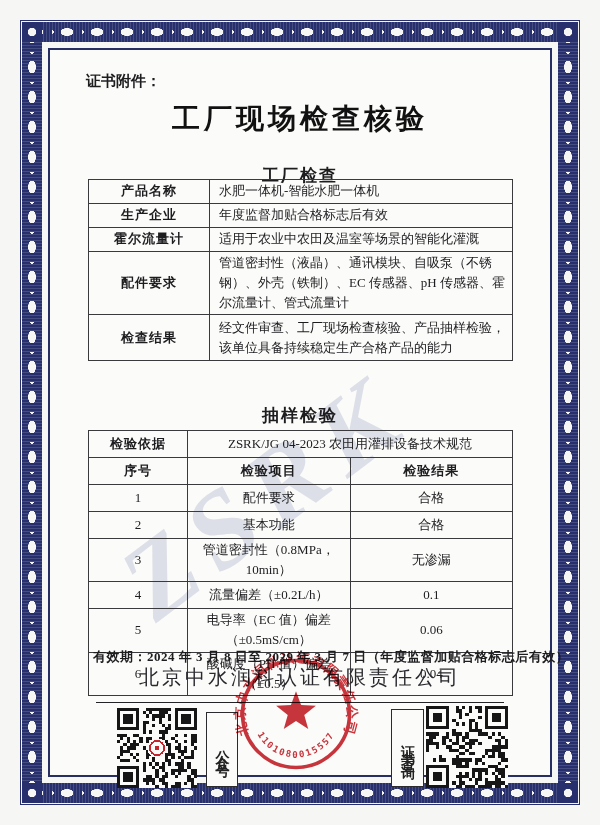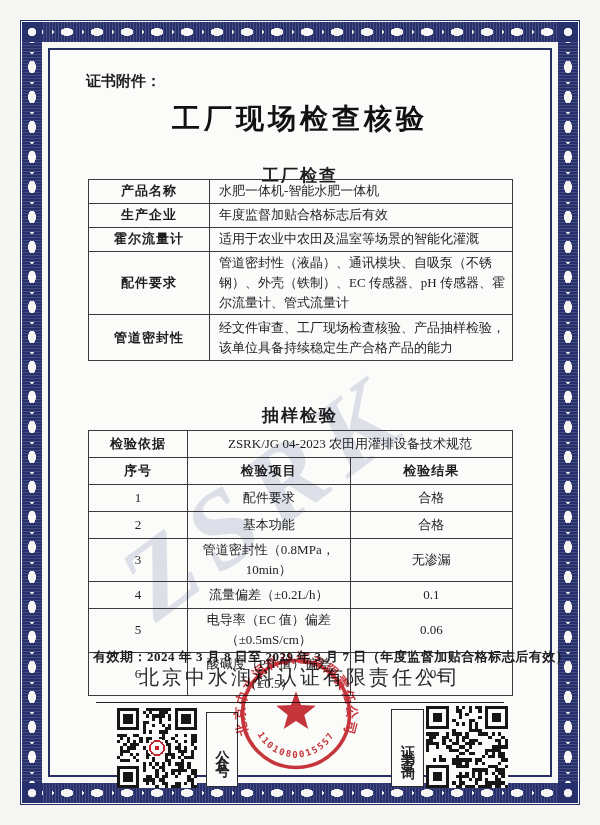--- a/index.html
+++ b/index.html
@@ -126,21 +126,21 @@
     </tr>
     <tr class="r1">
       <td class="lbl">霍尔流量计</td>
       <td class="val">适用于农业中农田及温室等场景的智能化灌溉</td>
     </tr>
     <tr class="r2">
       <td class="lbl">配件要求</td>
       <td class="val">管道密封性（液晶）、通讯模块、自吸泵（不锈钢）、外壳（铁制）、EC 传感器、pH 传感器、霍尔流量计、管式流量计</td>
     </tr>
     <tr class="r2">
-      <td class="lbl">管道密封性</td>
+      <td class="lbl">检查结果</td>
       <td class="val">经文件审查、工厂现场检查核验、产品抽样检验，该单位具备持续稳定生产合格产品的能力</td>
     </tr>
   </tbody>
     </table>
 
   <div class="section-h sampling">抽样检验</div>
 
   <table class="tbl sampling">
     <tbody>
         <tr>

